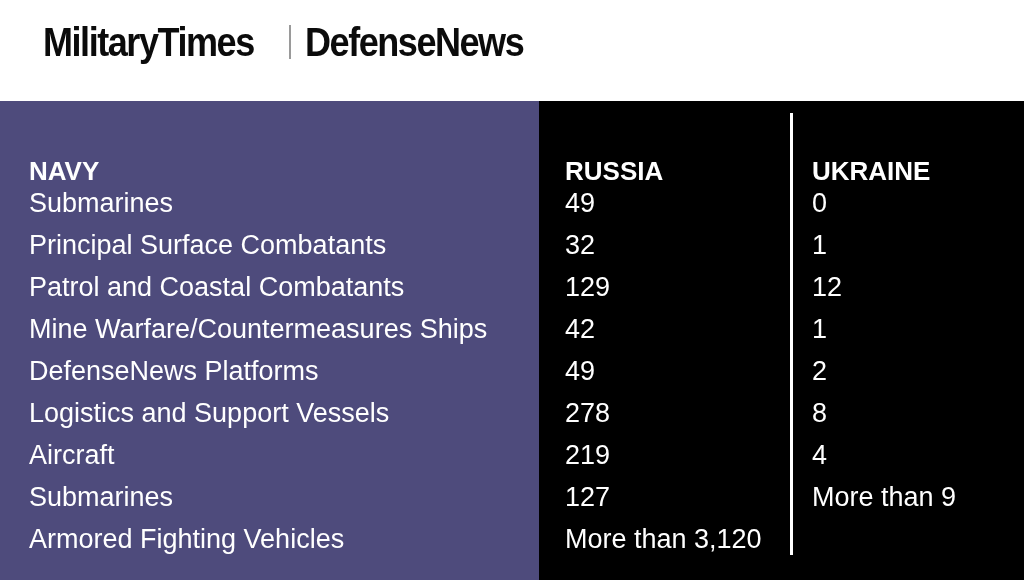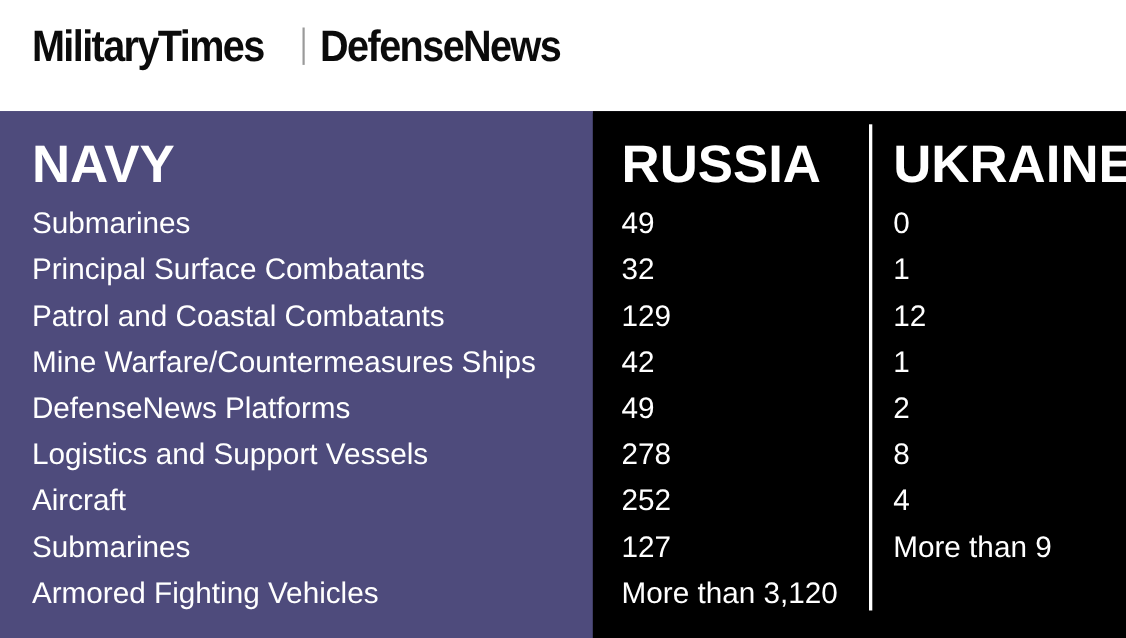--- a/index.html
+++ b/index.html
@@ -29,21 +29,21 @@
     left: 0;
     top: 0;
     width: 1024px;
     height: 101px;
     background: #ffffff;
     display: flex;
     align-items: center;
   }
   .brand-row {
     position: absolute;
-    left: 29px;
+    left: 43px;
     top: 22px;
     display: flex;
     align-items: center;
     white-space: nowrap;
   }
   .brand-word {
     font-family: "Liberation Sans", sans-serif;
     font-weight: bold;
     font-size: 40px;
     line-height: 40px;
@@ -103,24 +103,25 @@
     width: 3px;
     height: 442px;
     background: #ffffff;
   }
 
   
   .head-title {
     position: absolute;
     color: #ffffff;
     font-weight: bold;
-    font-size: 48px;
+    font-size: 26px;
     line-height: 39px;
     letter-spacing: 0px;
     white-space: nowrap;
+    margin-top: 22px;
   }
   #branch-title  { left: 29px;  top: 29px; }
   #russia-title  { left: 565px; top: 29px; }
   #ukraine-title { left: 812px; top: 29px; text-align: right; }
 
   
   .rows {
     position: absolute;
     left: 0;
     top: 84px;
@@ -192,21 +193,21 @@
           <div class="cell cell-russia">49</div>
           <div class="cell cell-ukr">2</div>
         </div>
         <div class="row">
           <div class="cell cell-label">Logistics and Support Vessels</div>
           <div class="cell cell-russia">278</div>
           <div class="cell cell-ukr">8</div>
         </div>
         <div class="row">
           <div class="cell cell-label">Aircraft</div>
-          <div class="cell cell-russia">252</div>
+          <div class="cell cell-russia">219</div>
           <div class="cell cell-ukr">4</div>
         </div>
         <div class="row">
           <div class="cell cell-label">Submarines</div>
           <div class="cell cell-russia">127</div>
           <div class="cell cell-ukr">More than 9</div>
         </div>
         <div class="row">
           <div class="cell cell-label">Armored Fighting Vehicles</div>
           <div class="cell cell-russia">More than 3,120</div>

